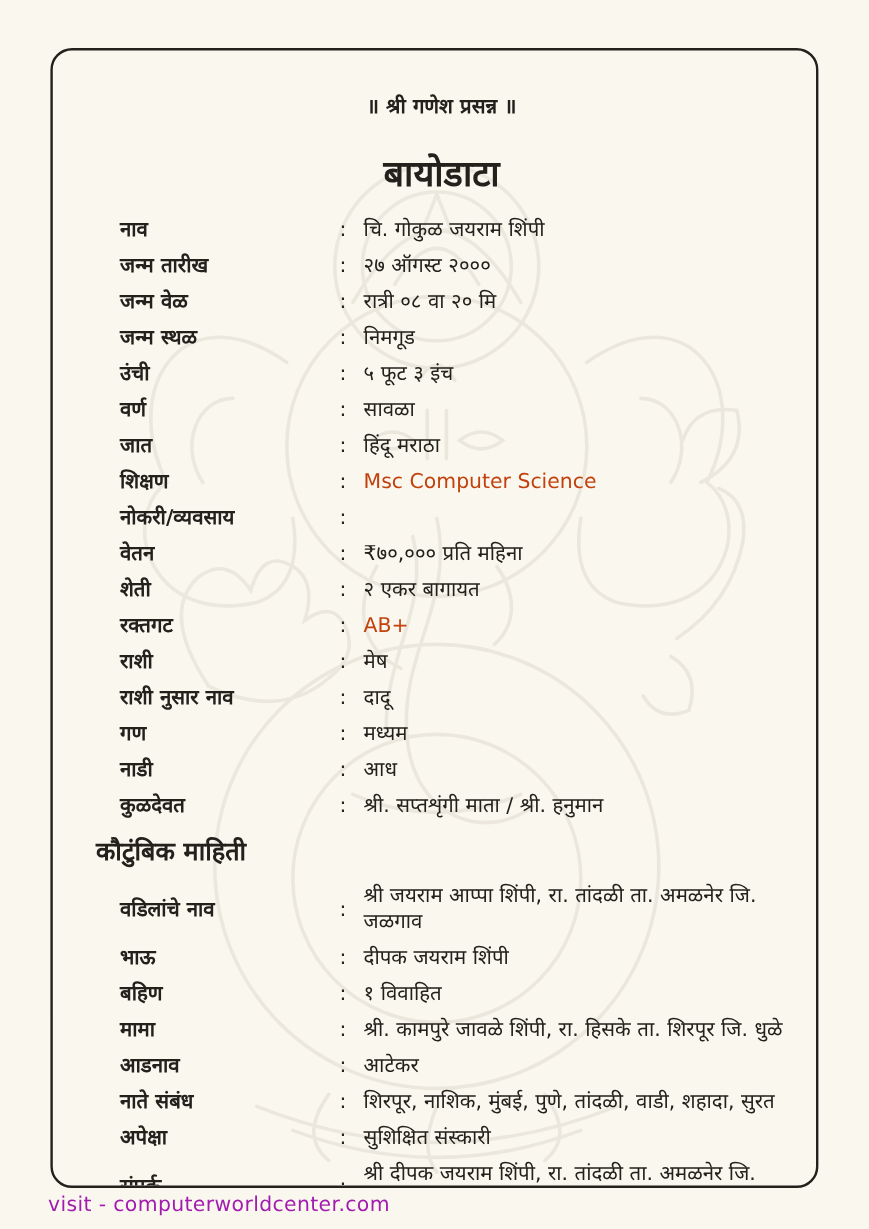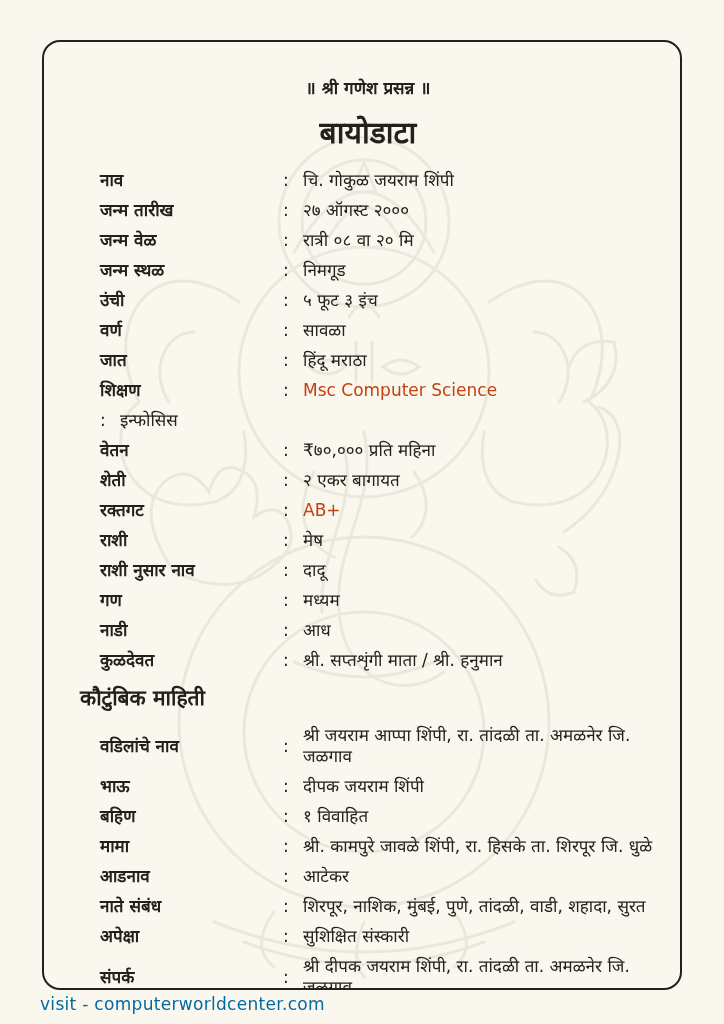--- a/index.html
+++ b/index.html
@@ -31,21 +31,21 @@
   .invocation {
     text-align:center;
     font-weight:bold;
     font-size:17px;
     margin-top:12px;
   }
   .doc-title {
     text-align:center;
     font-weight:bold;
     font-size:30px;
-    margin-top:12px;
+    margin-top:24px;
     margin-bottom:18px;
   }
   .rows { padding-left:20px; }
   .row {
     display:flex;
     align-items:center;
     font-size:17px;
     line-height:21px;
     margin-bottom:9px;
   }
@@ -55,21 +55,21 @@
   .value.latin { color:#c2410c; }
   .section-title {
     font-weight:bold;
     font-size:21px;
     margin:12px 0 14px 0;
   }
   .footer {
     position:absolute;
     left:40px; top:994px;
     font-size:17px;
-    color:#0369a1;
+    color:#a21caf;
     letter-spacing:.3px;
   }
 </style>
 </head>
 <body>
 
 <div class="card">
 
   <svg class="watermark" viewBox="0 0 640 890" fill="none" xmlns="http://www.w3.org/2000/svg">
     <g stroke="#a39b86" stroke-width="3" opacity="0.16" fill="none" stroke-linecap="round">
@@ -155,22 +155,22 @@
           <div class="label">जात</div>
           <div class="colon">:</div>
           <div class="value">हिंदू मराठा</div>
         </div>
       <div class="row">
           <div class="label">शिक्षण</div>
           <div class="colon">:</div>
           <div class="value latin">Msc Computer Science</div>
         </div>
       <div class="row">
-          <div class="colon">:</div>
-          <div class="value">इन्फोसिस</div>
+          <div class="label">नोकरी/व्यवसाय</div>
+          <div class="colon">:</div>
         </div>
       <div class="row">
           <div class="label">वेतन</div>
           <div class="colon">:</div>
           <div class="value">₹७०,००० प्रति महिना</div>
         </div>
       <div class="row">
           <div class="label">शेती</div>
           <div class="colon">:</div>
           <div class="value">२ एकर बागायत</div>

